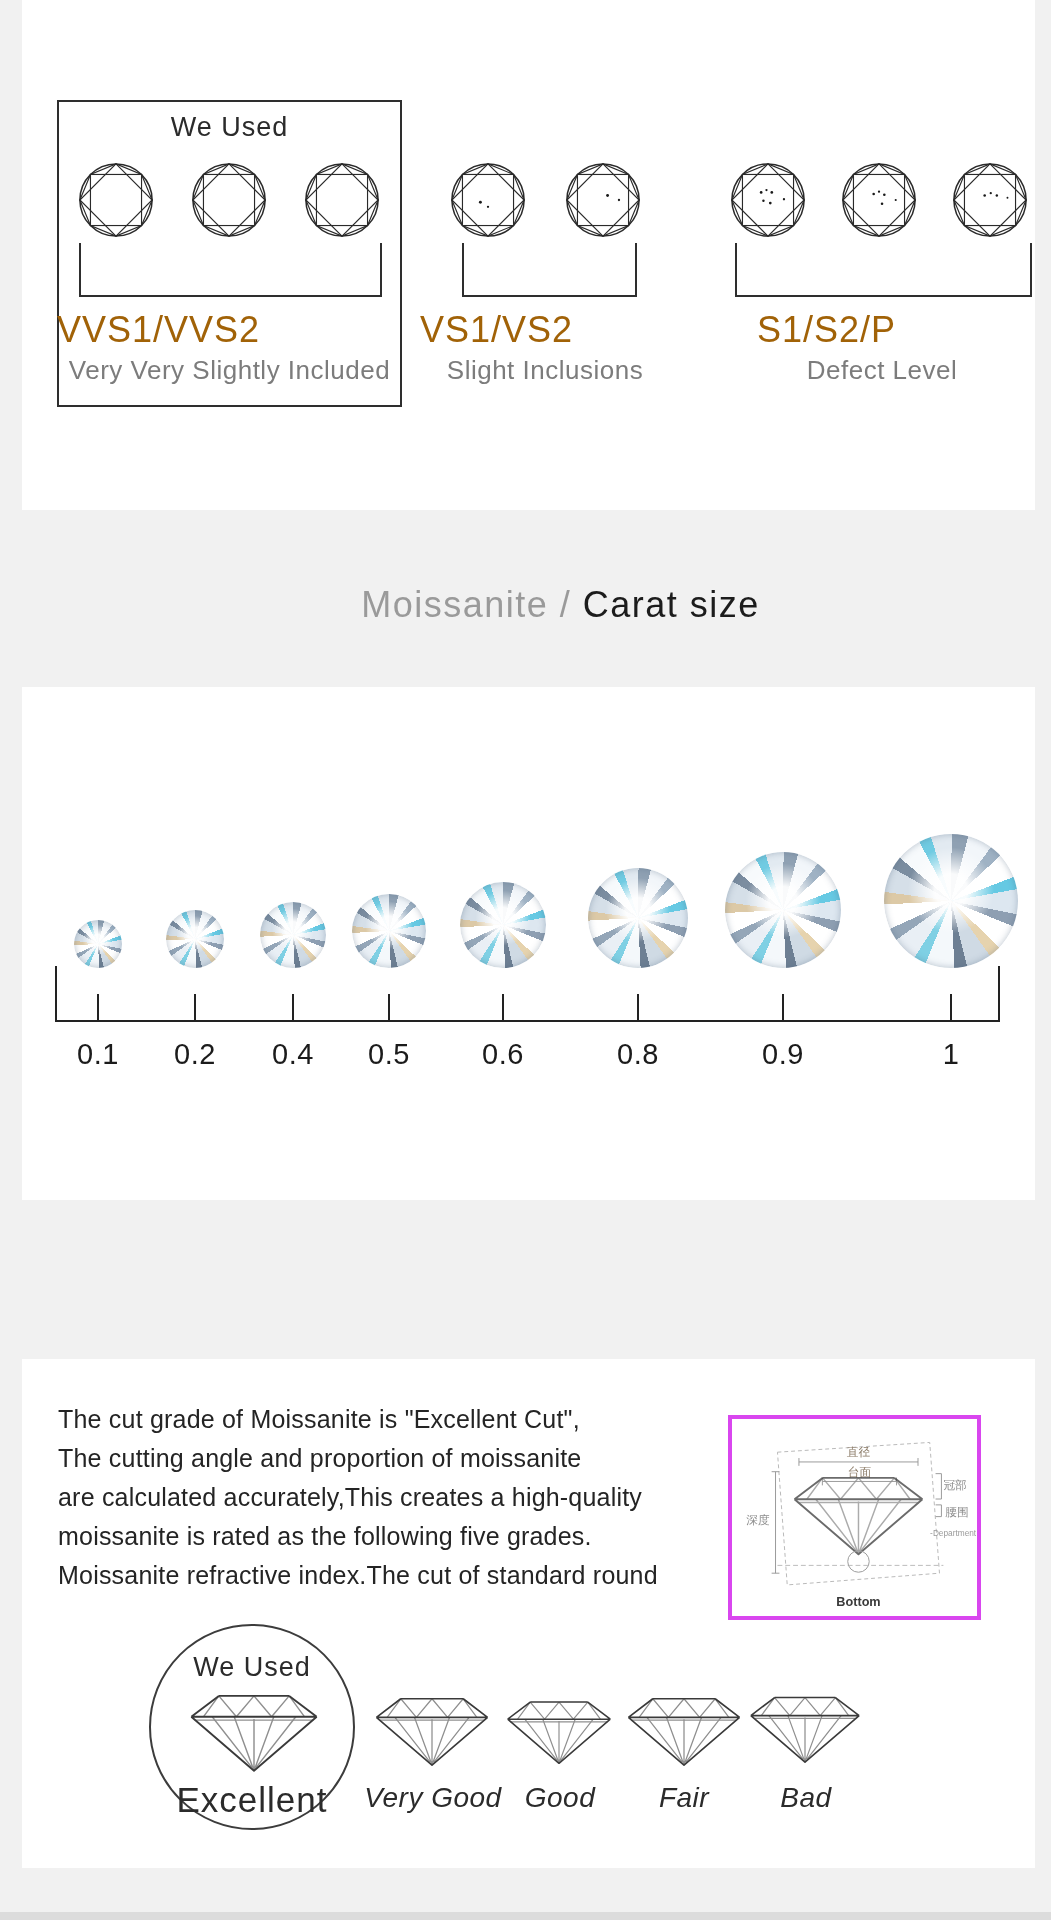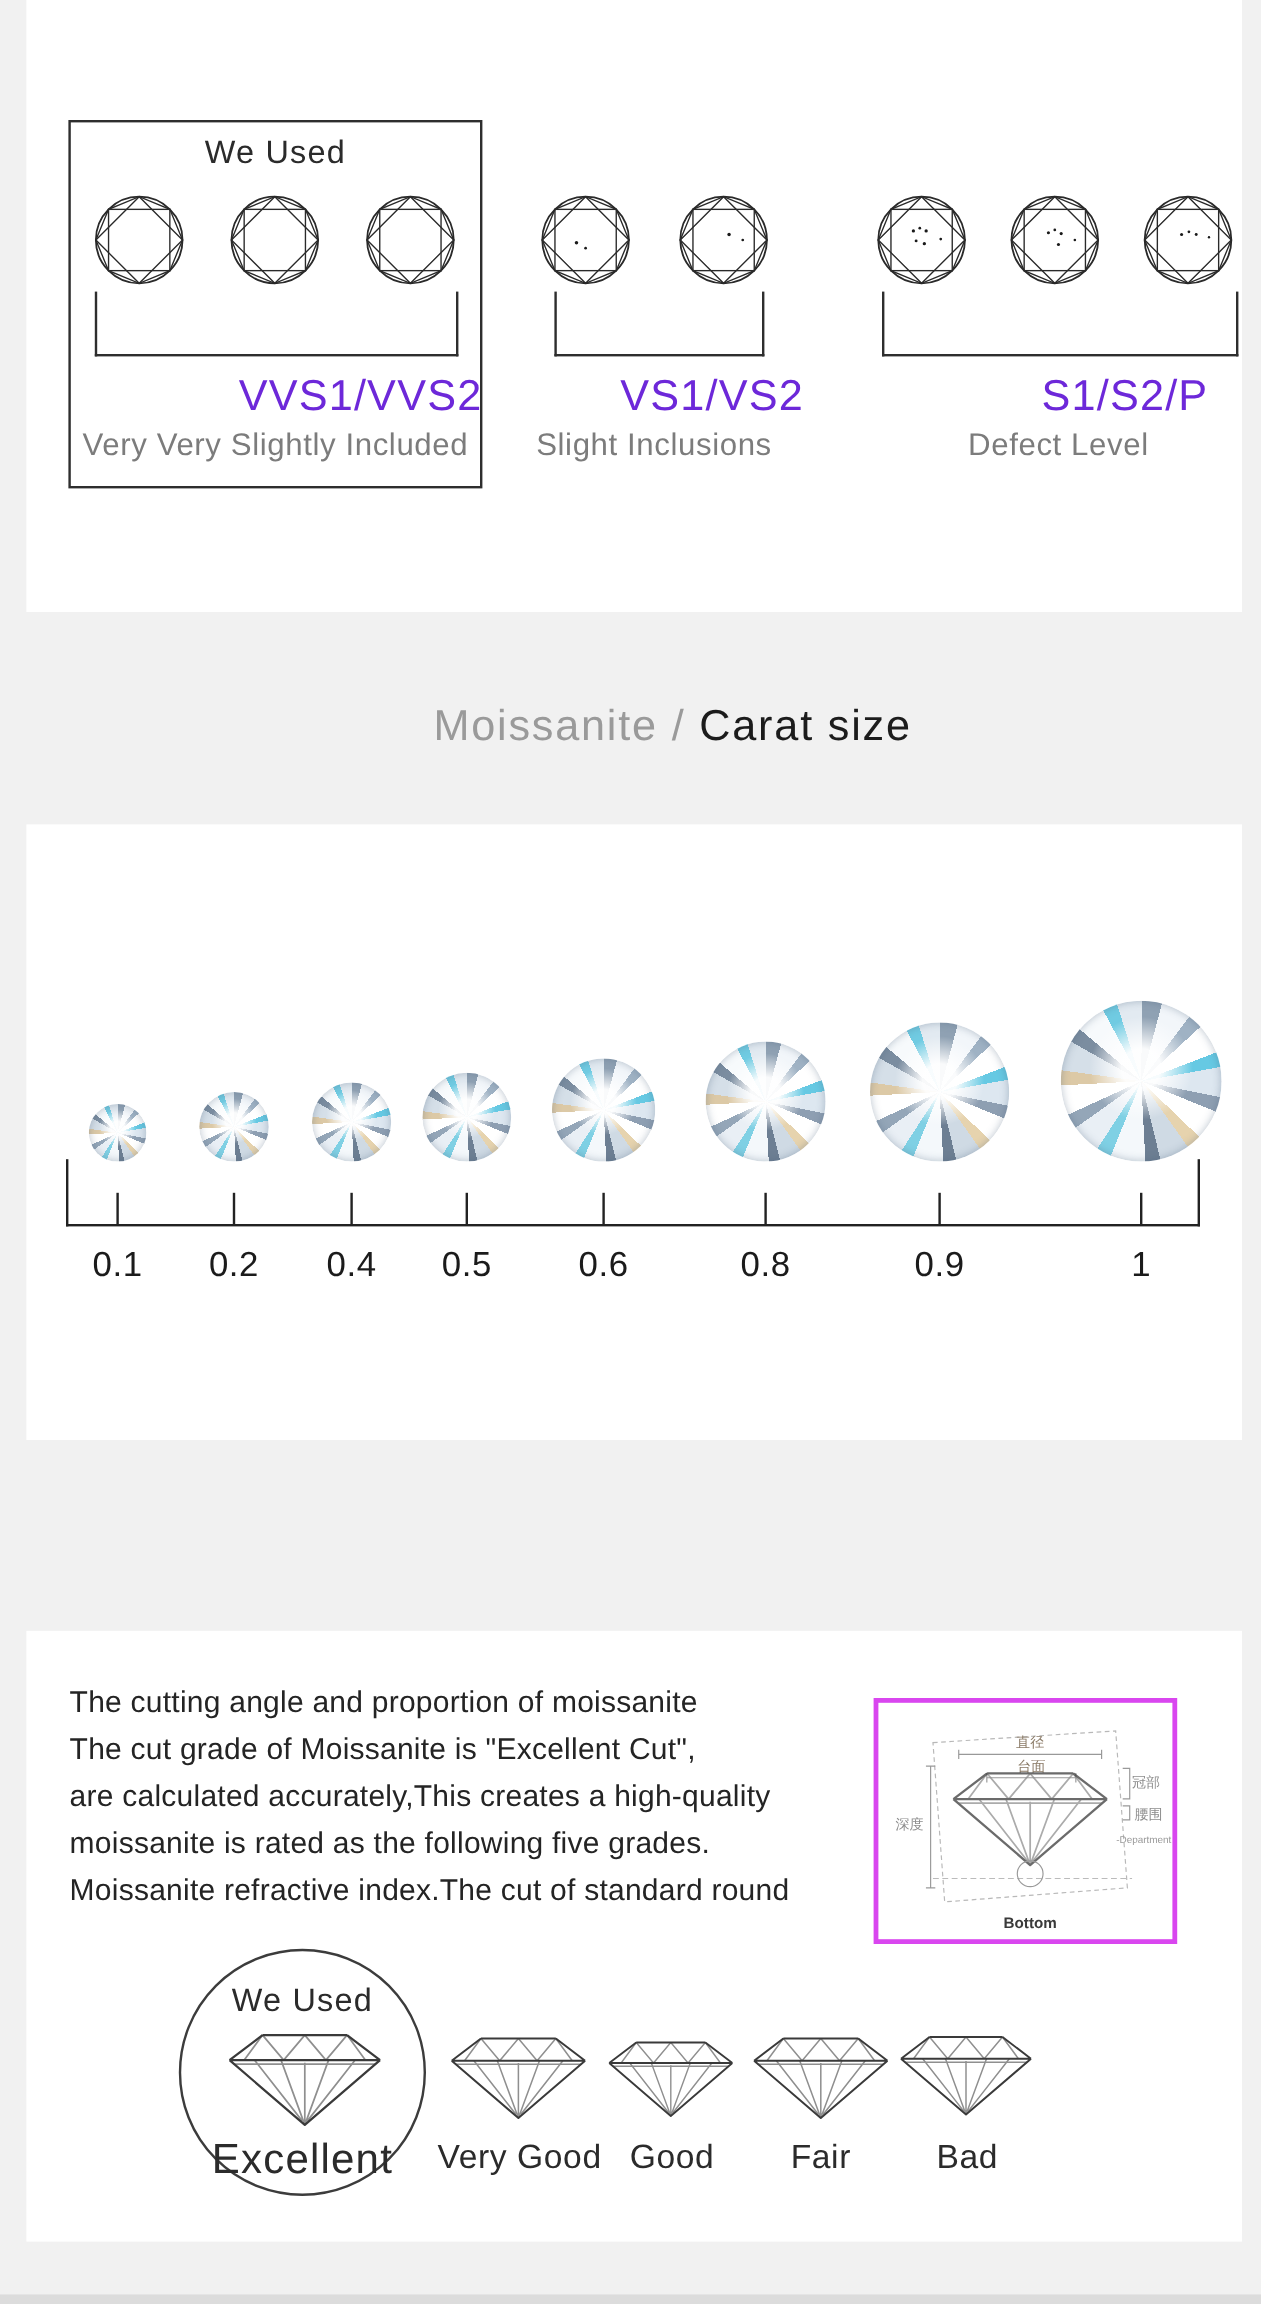--- a/index.html
+++ b/index.html
@@ -18,21 +18,21 @@
 
   
   .we-used-box{position:absolute;left:35px;top:100px;width:345px;height:307px;
         border:2px solid #2e2e2e;box-sizing:border-box;}
   .we-used-label{position:absolute;left:35px;top:112px;width:345px;text-align:center;
         font-size:27px;letter-spacing:1px;color:#2b2b2b;}
   .stone{position:absolute;width:76px;height:76px;top:162px;}
   .bracket{position:absolute;top:243px;height:54px;border-left:2px solid #2e2e2e;
         border-right:2px solid #2e2e2e;border-bottom:2px solid #2e2e2e;box-sizing:border-box;}
   .grade-label{position:absolute;top:310px;font-size:36px;letter-spacing:1px;
-        color:#6d28d9;text-align:right;line-height:40px;}
+        color:#a16207;text-align:left;line-height:40px;}
   .grade-desc{position:absolute;top:354px;font-size:26px;color:#7c7c7c;
         text-align:center;line-height:32px;letter-spacing:.5px;}
 
   
   .gem-photo{position:absolute;border-radius:50%;
     background:
       radial-gradient(circle at 50% 42%, rgba(255,255,255,.95) 0 16%, rgba(255,255,255,0) 42%),
       conic-gradient(from 15deg,
         #f2f6fa 0 6%, #9fb2c4 6% 9%, #ffffff 9% 15%, #66c9e3 15% 18%,
         #dde7f0 18% 24%, #8e9fb2 24% 27%, #ffffff 27% 33%, #e6d3ae 33% 36%,
@@ -53,21 +53,21 @@
   .cut-diagram-box{position:absolute;left:728px;top:1415px;width:253px;height:205px;
         border:4px solid #d946ef;background:#fff;box-sizing:border-box;}
   .we-used-circle{position:absolute;left:149px;top:1624px;width:206px;height:206px;
         border:2px solid #3c3c3c;border-radius:50%;box-sizing:border-box;}
   .circle-we-used{position:absolute;left:0;top:26px;width:100%;text-align:center;
         font-size:27px;letter-spacing:1px;color:#2b2b2b;}
   .circle-grade{position:absolute;left:0;top:154px;width:100%;text-align:center;
         font-size:35px;letter-spacing:1px;color:#2b2b2b;}
   .cut-grade-gem{position:absolute;}
   .cut-grade-label{position:absolute;top:1782px;width:160px;text-align:center;
-        font-size:28px;letter-spacing:.5px;color:#2b2b2b;}
+        font-size:28px;letter-spacing:.5px;color:#2b2b2b;font-style:italic;}
 
   .bottom-strip{position:absolute;left:0;top:1912px;width:100%;height:8px;background:#dcdcdc;}
   svg text{font-family:"Liberation Sans",sans-serif;}
 </style>
 </head>
 <body>
 
 <div class="page">
 
   <svg width="0" height="0" style="position:absolute" aria-hidden="true">
@@ -197,22 +197,22 @@
   <div class="carat-label" style="left:389px">0.5</div>
   <div class="carat-label" style="left:503px">0.6</div>
   <div class="carat-label" style="left:638px">0.8</div>
   <div class="carat-label" style="left:783px">0.9</div>
   <div class="carat-label" style="left:951px">1</div>
 
 
   <div class="panel" id="cut-panel"></div>
 
   <div class="cut-paragraph">
+    <div>The cut grade of Moissanite is "Excellent Cut",</div>
     <div>The cutting angle and proportion of moissanite</div>
-    <div>The cut grade of Moissanite is "Excellent Cut",</div>
     <div>are calculated accurately,This creates a high-quality</div>
     <div>moissanite is rated as the following five grades.</div>
     <div>Moissanite refractive index.The cut of standard round</div>
   </div>
 
   <div class="cut-diagram-box">
     <svg width="251" height="203" viewBox="0 0 252 208">
       <path d="M44,34 L200,24 L210,158 L54,170 Z" fill="none" stroke="#b8b8b8" stroke-width="1" stroke-dasharray="4 3"></path>
       <path d="M44,150 L214,150" fill="none" stroke="#bbbbbb" stroke-width="1" stroke-dasharray="5 3"></path>
 

